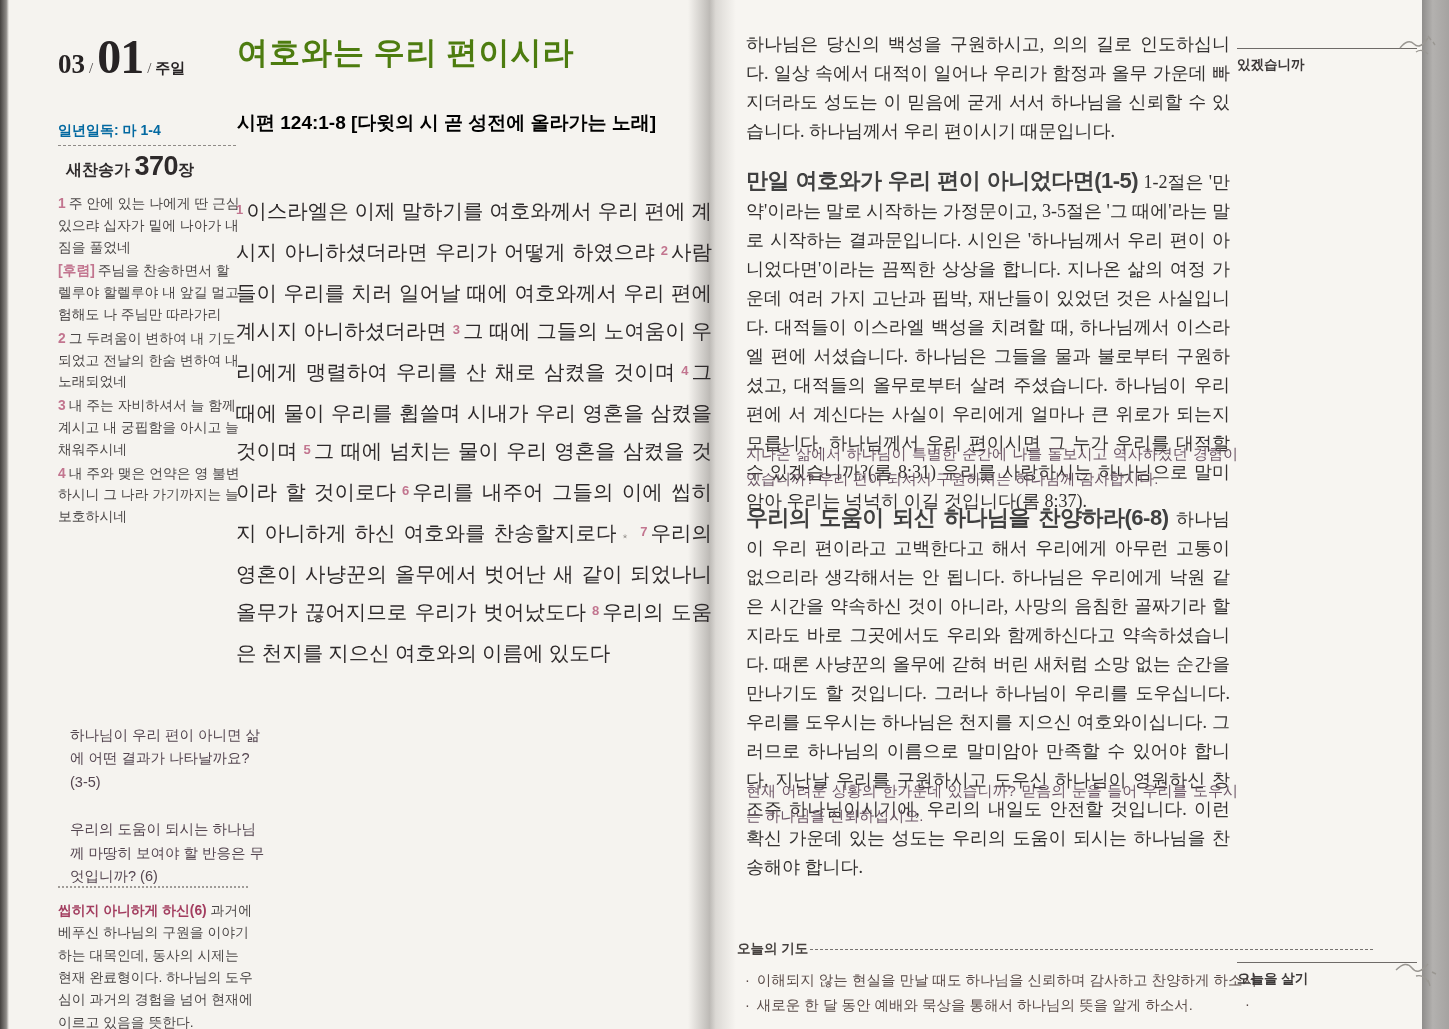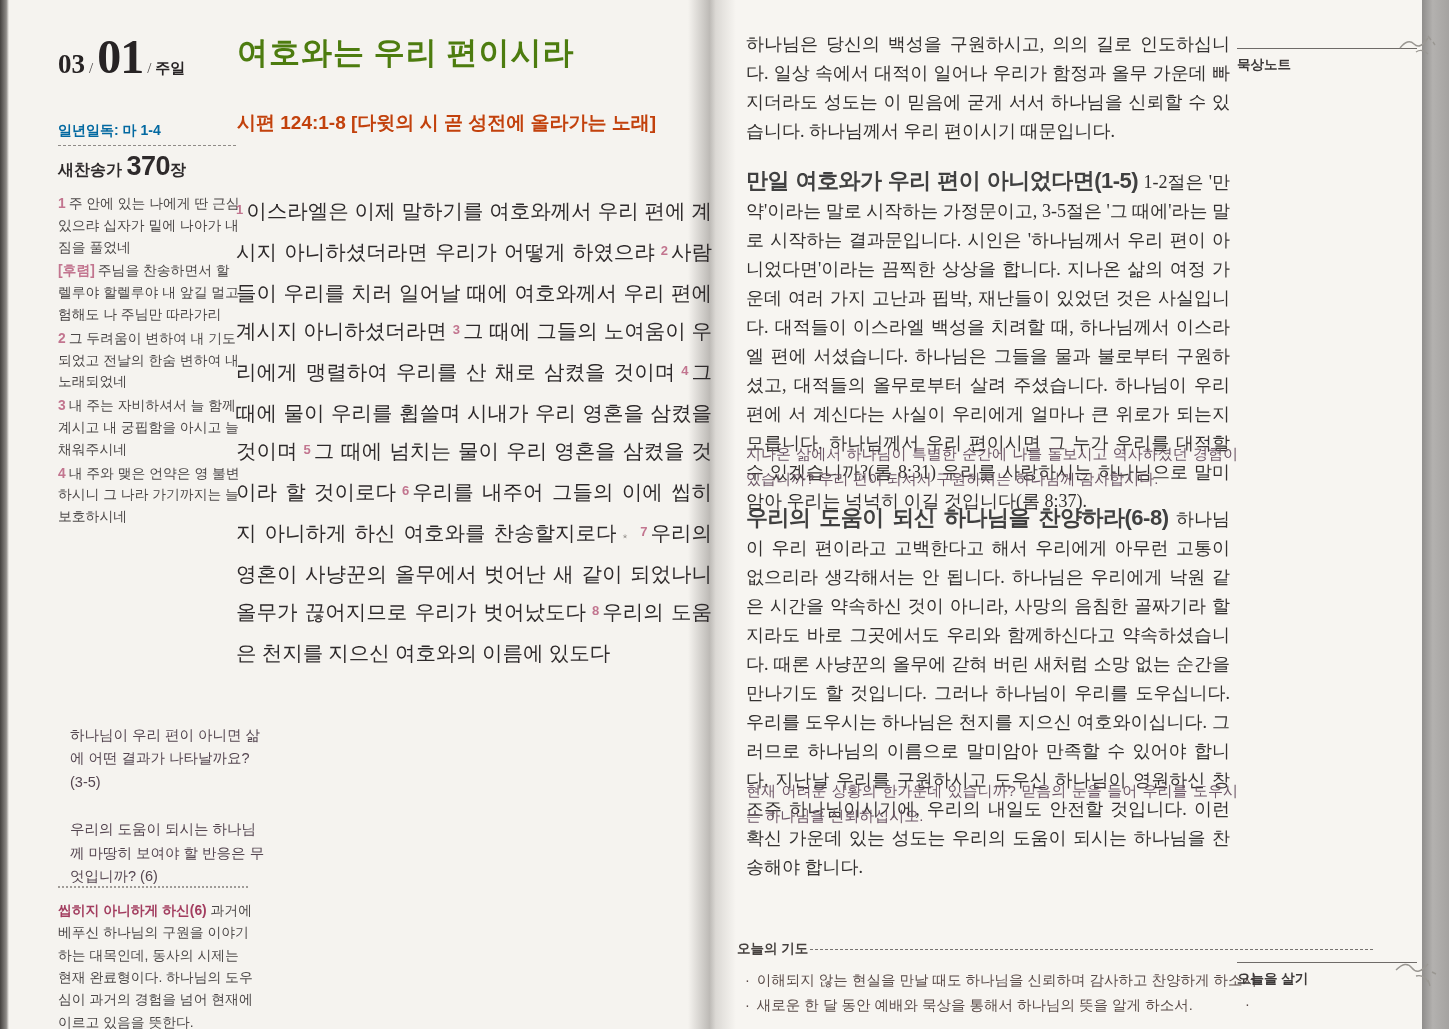--- a/index.html
+++ b/index.html
@@ -17,34 +17,34 @@
   .abs{position:absolute;}
   
   .date{color:#272324;display:flex;align-items:baseline;gap:4px;}
   .date .mm{font-size:27px;font-weight:bold;}
   .date .slash{font-size:15px;color:#4a4646;}
   .date .dd{font-size:48px;font-weight:bold;letter-spacing:-1px;line-height:1;}
   .date .wd{font-size:15px;font-weight:bold;font-family:"Liberation Sans",sans-serif;}
   .small-label{font-family:"Liberation Sans",sans-serif;font-size:14px;font-weight:bold;color:#0369a1;}
   .dashed{border-top:1.5px dashed #8f8b87;}
   .dotted{border-top:2px dotted #a09c98;}
-  .hymnhead{color:#2e2a2b;font-family:"Liberation Sans",sans-serif;}
+  .hymnhead{color:#2e2a2b;font-family:"Liberation Sans",sans-serif;margin-left:8px;}
   .hymnhead .pre{font-size:16px;font-weight:bold;}
   .hymnhead .num{font-size:27px;font-weight:bold;letter-spacing:-0.5px;}
   .hymnhead .post{font-size:16px;font-weight:bold;}
   .hymn{font-family:"Liberation Sans",sans-serif;font-size:13.8px;line-height:1.58;color:#4b4747;}
   .hymn p{margin:0 0 2px 0;}
   .vn{color:#c2758f;font-weight:bold;margin-right:3px;}
   .questions{font-family:"Liberation Sans",sans-serif;font-size:14.5px;line-height:1.62;color:#544550;}
   .questions p{margin:0 0 24px 0;}
   .wordnote{font-family:"Liberation Sans",sans-serif;font-size:13.8px;line-height:1.62;color:#4b4747;}
   .wordnote .term{color:#a23d5f;font-weight:bold;}
   
   .title{font-size:31px;font-weight:bold;color:#4d7c0f;letter-spacing:1px;}
-  .pref{font-size:19px;font-weight:bold;color:#c2410c;font-family:"Liberation Sans",sans-serif;}
+  .pref{font-size:19px;font-weight:bold;color:#000000;font-family:"Liberation Sans",sans-serif;}
   .passage{font-size:20.5px;line-height:38px;color:#2e2a2b;text-align:justify;}
   .passage .vnum{color:#c2758f;font-size:13px;font-weight:bold;position:relative;top:-4px;margin:0 3px 0 6px;
                  font-family:"Liberation Sans",sans-serif;}
   .passage .vnum:first-child{margin-left:0;}
   .pencil{color:#8f8b87;font-size:12px;}
   
   .body-text{font-size:18px;line-height:29px;color:#33302f;text-align:justify;}
   .sec .head{color:#404040;font-weight:bold;font-family:"Liberation Sans",sans-serif;font-size:22px;letter-spacing:-0.5px;}
   .app{font-family:"Liberation Sans",sans-serif;font-size:15px;line-height:25px;color:#6b5465;text-align:justify;}
   .prayer-label-row{display:flex;align-items:center;gap:2px;}
@@ -128,21 +128,21 @@
     <span class="prayer-label">오늘의 기도</span>
     <span class="prayer-line"></span>
   </div>
   <div class="abs prayer-items" style="left:745px;top:968px;width:600px;">
     <p><span class="bullet">·</span><span>이해되지 않는 현실을 만날 때도 하나님을 신뢰하며 감사하고 찬양하게 하소서.</span></p>
     <p><span class="bullet">·</span><span>새로운 한 달 동안 예배와 묵상을 통해서 하나님의 뜻을 알게 하소서.</span></p>
     <p><span class="bullet">·</span><span></span></p>
   </div>
 
   <div class="abs margin-line" style="left:1237px;top:48px;width:180px;"></div>
-  <div class="abs margin-label" style="left:1237px;top:56px;">묵상노트</div>
+  <div class="abs margin-label" style="left:1237px;top:56px;">있겠습니까</div>
 
   <div class="abs margin-line" style="left:1237px;top:962px;width:180px;"></div>
   <div class="abs margin-label" style="left:1237px;top:970px;text-align:right;">오늘을 살기</div>
   <div class="abs prayer-items" style="left:1245px;top:992px;">·</div>
 
   <svg class="abs" style="left:1398px;top:28px;" width="40" height="36">
     <path class="curl" d="M2,20 q8,-10 14,-4 q6,6 14,-6 M18,24 q6,-4 12,2 M30,8 l3,4 M35,14 l2,3"></path>
   </svg>
   <svg class="abs" style="left:1394px;top:952px;" width="44" height="40">
     <path class="curl" d="M2,18 q10,-10 16,-2 q6,8 16,-4 M22,24 q8,-2 12,6 M34,28 l2,6 M38,20 l4,2"></path>

